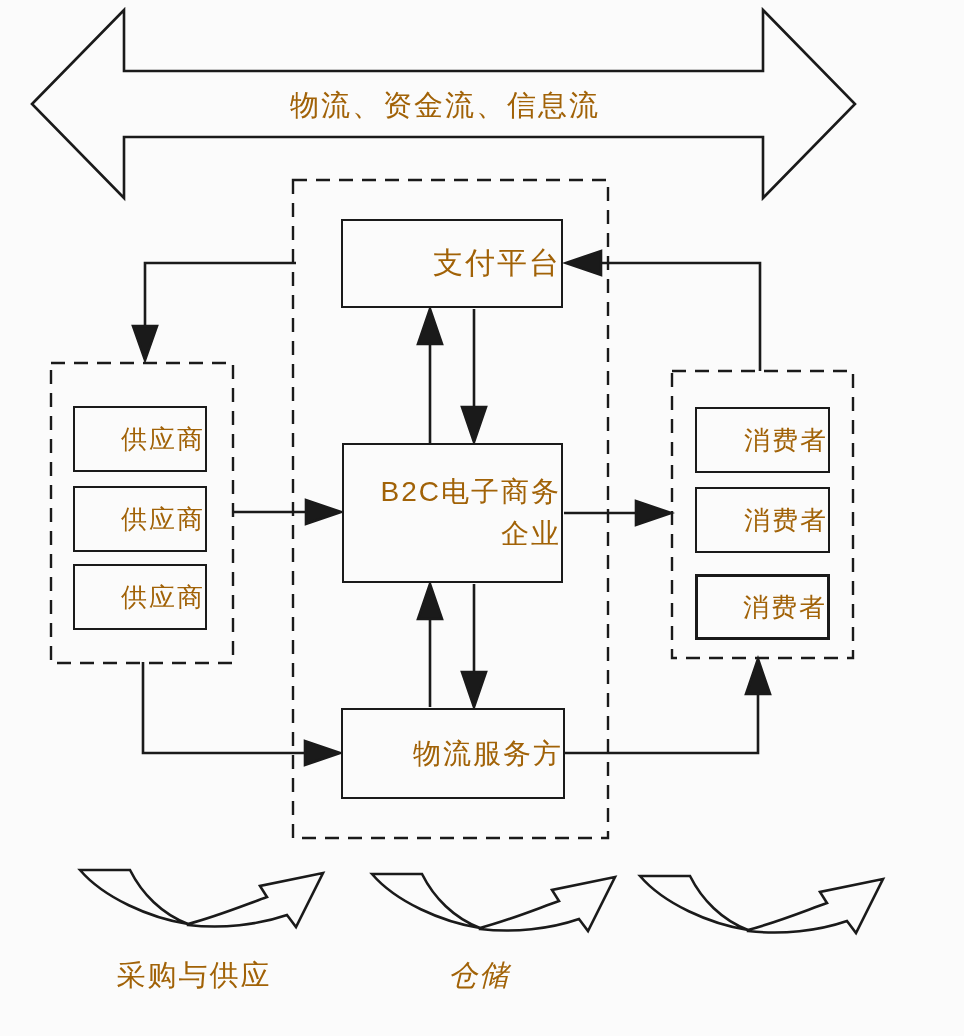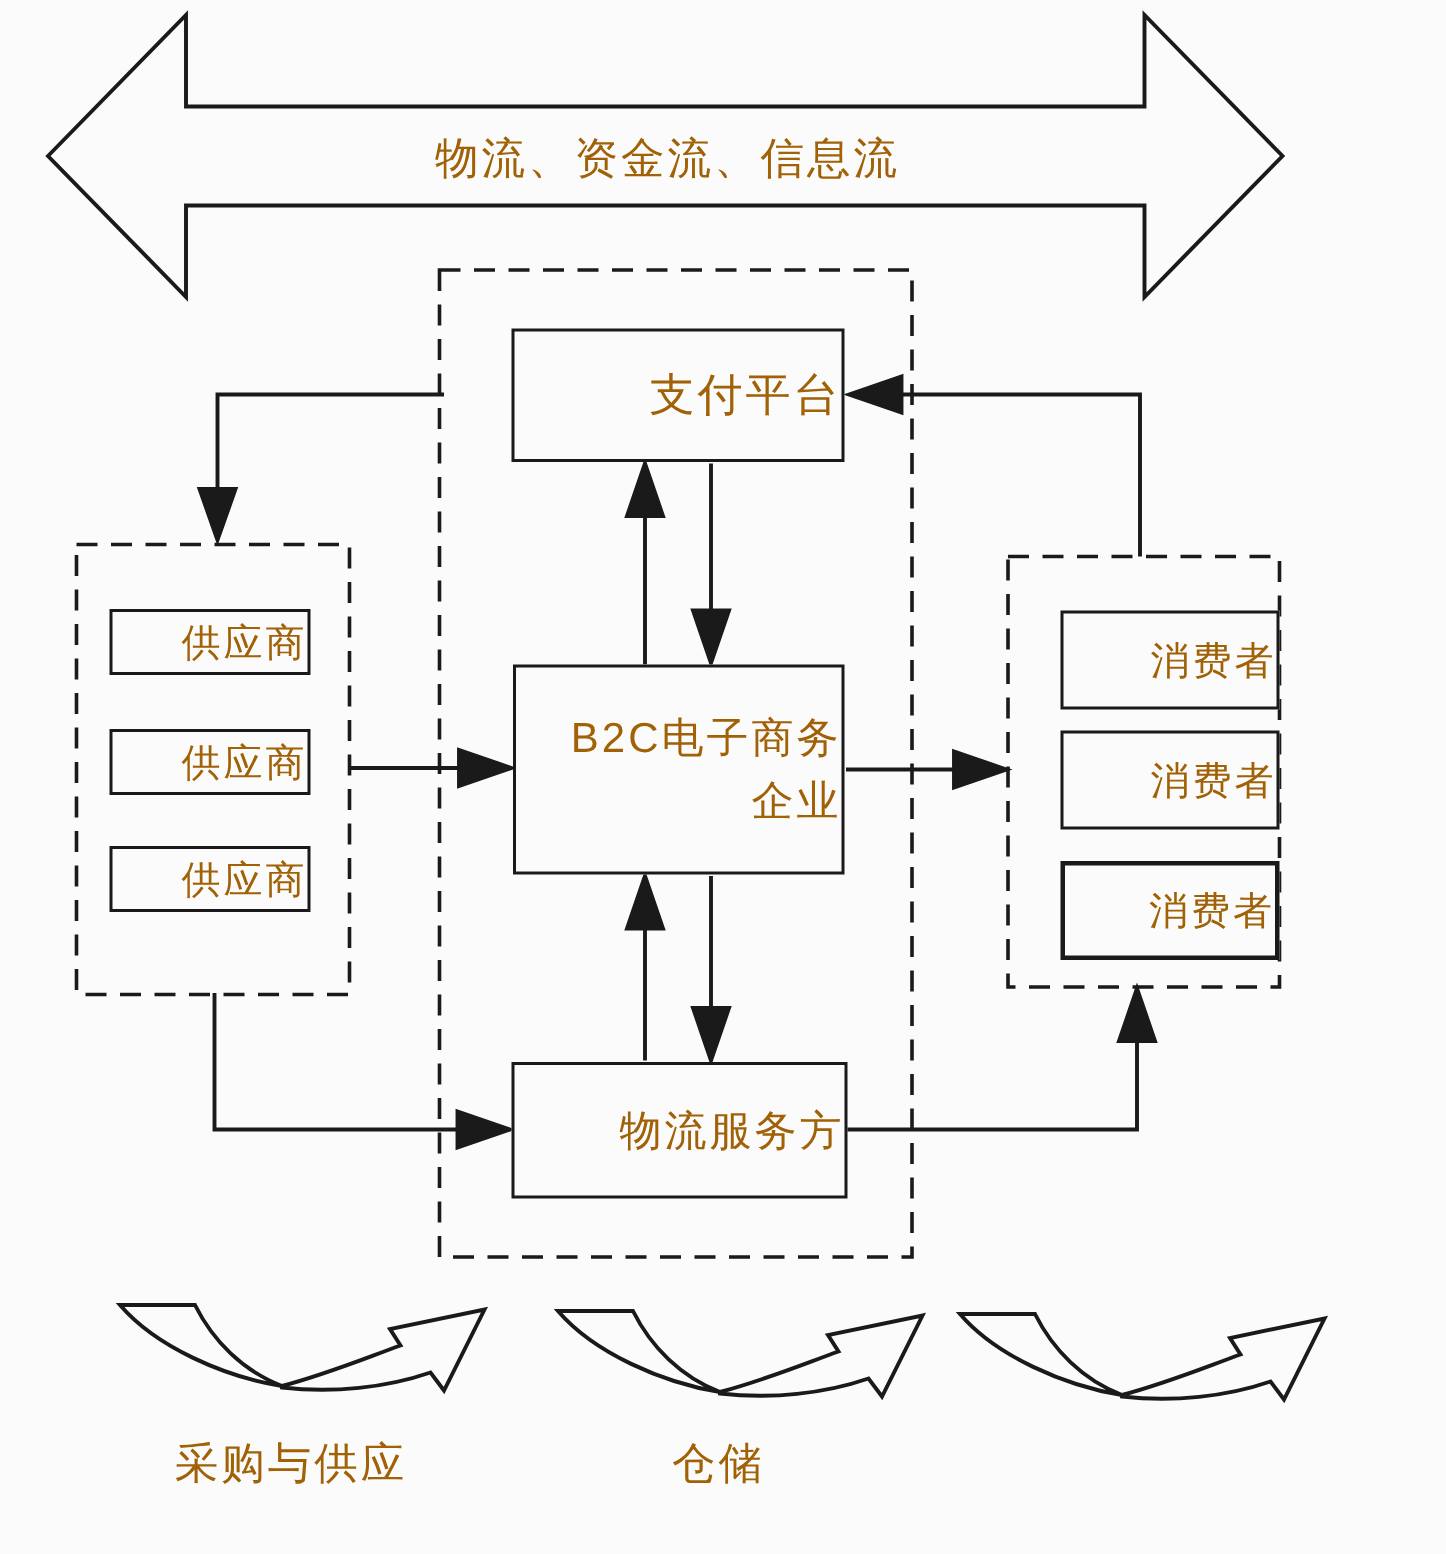--- a/index.html
+++ b/index.html
@@ -23,33 +23,33 @@
     background:#fbfbfb;
     display:flex;align-items:flex-end;justify-content:center;
     flex-direction:column;
     text-align:center;
     box-sizing:border-box;
     letter-spacing:2px;
   }
   .node-payment{left:341px;top:219px;width:222px;height:89px;font-size:30px;}
   .node-b2c{left:342px;top:443px;width:221px;height:140px;font-size:28px;line-height:42px;}
   .node-logistics{left:341px;top:708px;width:224px;height:91px;font-size:28px;}
-  .node-supplier{left:73px;width:134px;height:44px;font-size:26px;}
-  .node-consumer{left:695px;width:146px;height:66px;font-size:26px;margin-left:12px;}
+  .node-supplier{left:73px;width:134px;height:66px;font-size:26px;}
+  .node-consumer{left:695px;width:135px;height:66px;font-size:26px;}
   .sup-0{top:406px;} .sup-1{top:486px;} .sup-2{top:564px;}
   .con-0{top:407px;} .con-1{top:487px;} .con-2{top:574px;border-width:3px;}
   .flow-label{
     position:absolute;left:280px;top:86px;width:330px;height:38px;
     font-size:29px;letter-spacing:2px;text-align:center;white-space:nowrap;
   }
   .process-label{
     position:absolute;top:956px;width:240px;height:40px;
     font-size:29px;letter-spacing:2px;text-align:center;white-space:nowrap;
   }
-  .pl-0{left:74px;} .pl-1{left:359px;} .pl-2{left:643px;}
+  .pl-0{left:74px;} .pl-1{left:359px;font-style:italic;} .pl-2{left:643px;}
 </style>
 </head>
 <body>
 
 <div class="stage">
 
   <svg class="overlay" viewBox="0 0 964 1036" fill="none" stroke="#1a1a1a" stroke-width="2.6">
 
     <polygon points="32,104 124,10 124,71 763,71 763,10 855,104 763,198 763,137 124,137 124,198"></polygon>
 

